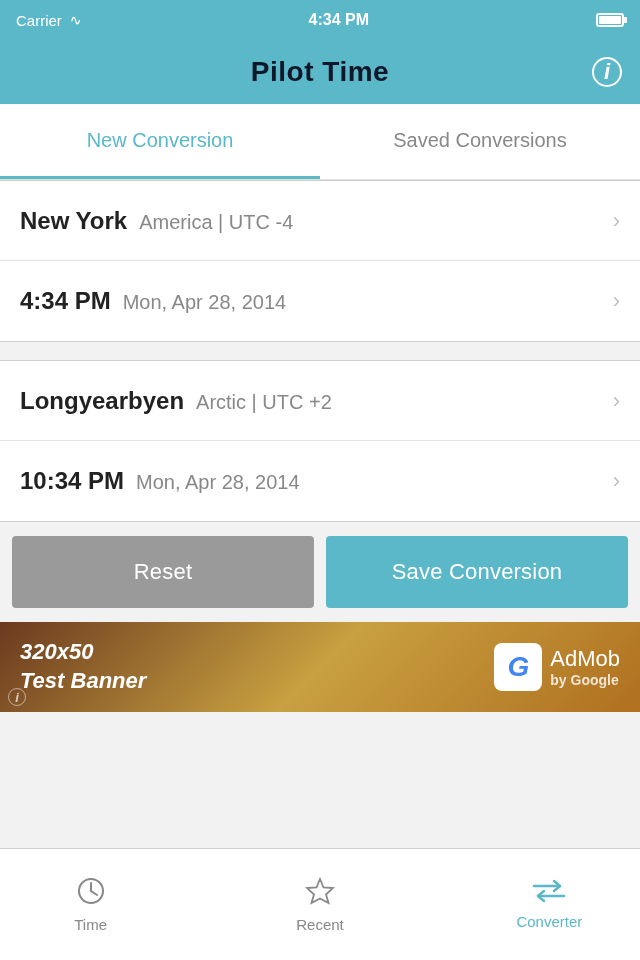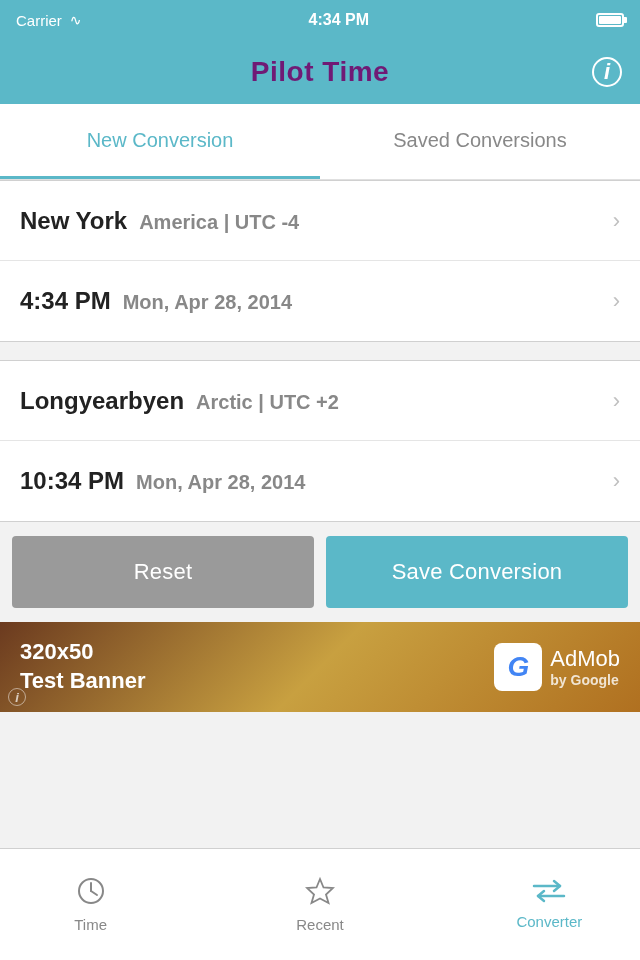--- a/index.html
+++ b/index.html
@@ -53,21 +53,21 @@
     
     .header {
       background: #5bb8c8;
       height: 64px;
       display: flex;
       align-items: center;
       justify-content: center;
       position: relative;
     }
     .header-title {
-      color: #701a75;
+      color: #0f172a;
       font-size: 28px;
       font-weight: 700;
       letter-spacing: 0.5px;
     }
     .header-info {
       position: absolute;
       right: 18px;
       color: white;
       font-size: 22px;
       cursor: pointer;
@@ -129,21 +129,21 @@
     .row:last-child { border-bottom: none; }
     .row-left { display: flex; align-items: baseline; gap: 12px; }
     .row-main {
       font-size: 24px;
       font-weight: 700;
       color: #222;
     }
     .row-sub {
       font-size: 20px;
       color: #888;
-      font-weight: 700;
+      font-weight: 400;
       text-align: center;
     }
     .chevron {
       color: #c0c0c0;
       font-size: 22px;
       font-weight: 300;
     }
 
     .section-gap {
       height: 18px;
@@ -176,21 +176,21 @@
       height: 90px;
       background: linear-gradient(135deg, #6b3a1f 0%, #c8a040 50%, #b07020 100%);
       display: flex;
       align-items: center;
       padding: 0 20px;
       gap: 16px;
       position: relative;
       overflow: hidden;
     }
     .ad-text-block { color: white; }
-    .ad-title { font-size: 22px; font-weight: 700; line-height: 1.3; }
+    .ad-title { font-size: 22px; font-weight: 700; line-height: 1.3; font-style: italic; }
     .ad-admob { margin-left: auto; display: flex; align-items: center; gap: 8px; }
     .admob-logo {
       width: 48px; height: 48px;
       background: white;
       border-radius: 8px;
       display: flex; align-items: center; justify-content: center;
       font-size: 28px;
       font-weight: 900;
       color: #4285f4;
       font-style: italic;

